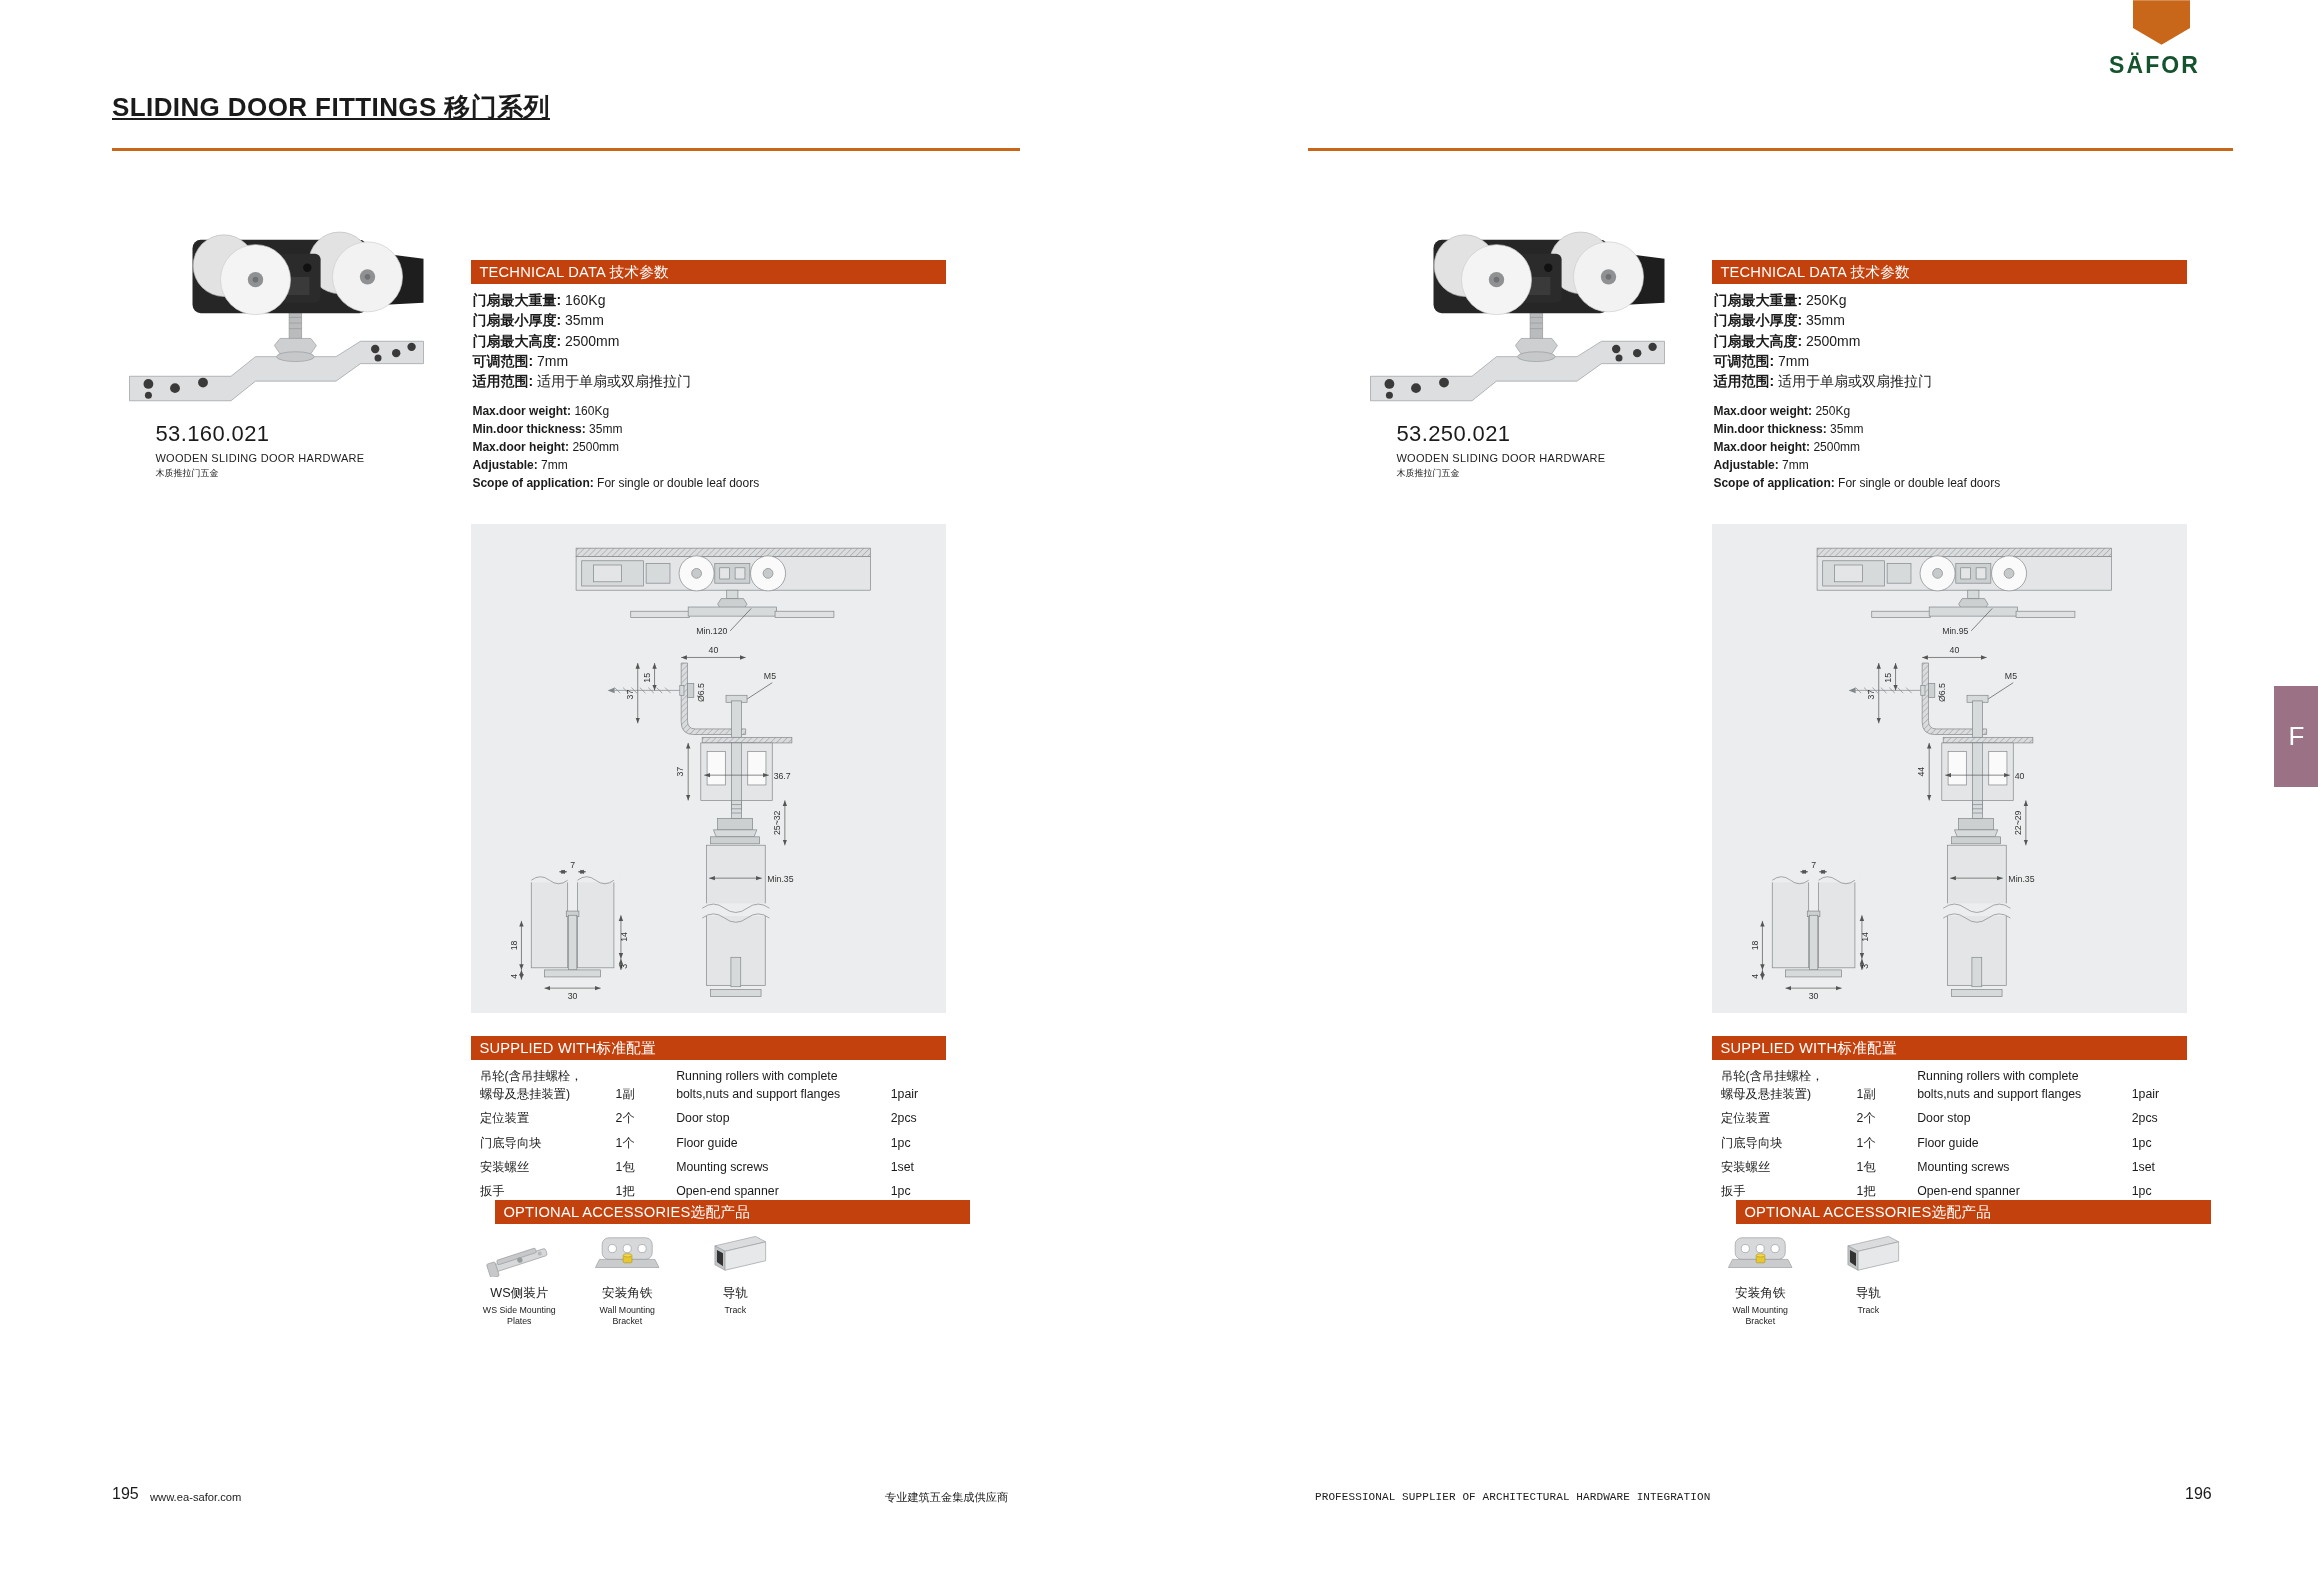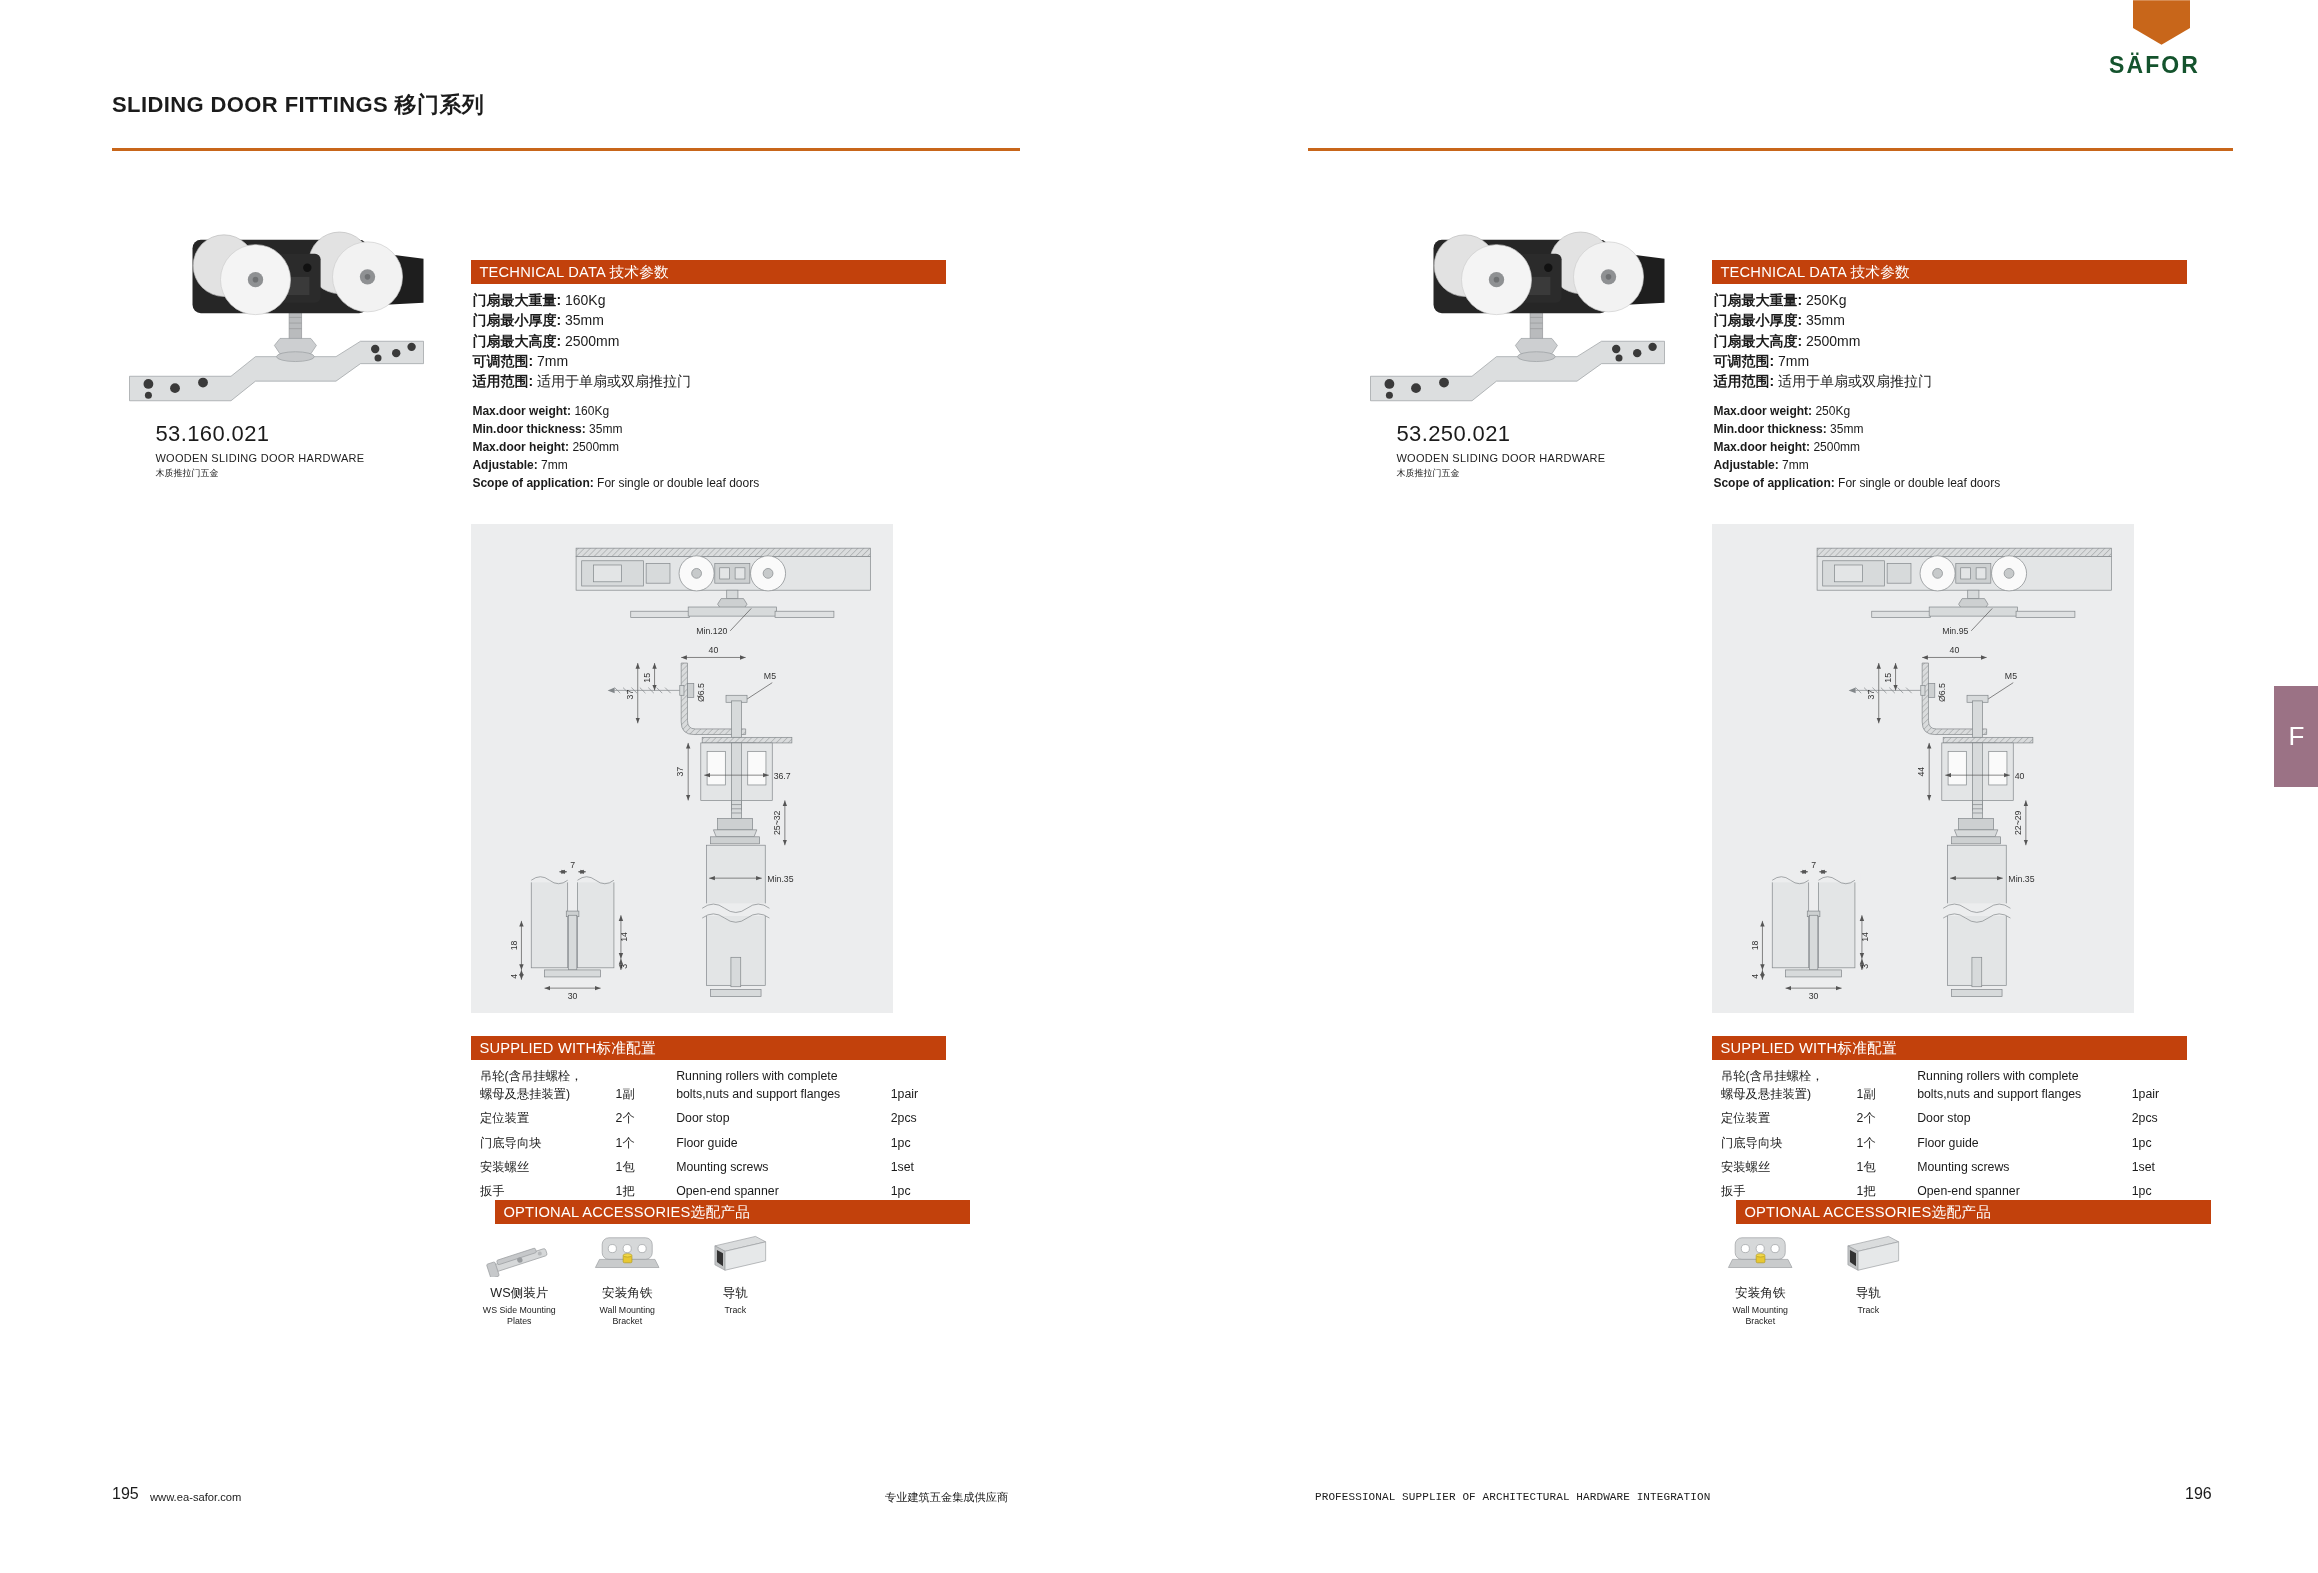--- a/index.html
+++ b/index.html
@@ -2,21 +2,21 @@
 <html style="font-size:11.2px"><head>
 <meta charset="utf-8">
 <style>
   html,body { margin:0; padding:0; background:#fff; }
   #page {
     position:relative; width:2319px; height:1573px; background:#ffffff;
     font-family:"Liberation Sans","DejaVu Sans",sans-serif; color:#1b1b1b; overflow:hidden;
   }
 
   
-  .page-title { position:absolute; left:112px; top:90px; font-size:22px; font-weight:600; letter-spacing:0.4px; margin:0; }
+  .page-title { position:absolute; left:112px; top:90px; font-size:26px; font-weight:600; letter-spacing:0.4px; margin:0;text-decoration:underline; }
   .rule { position:absolute; top:148px; height:2.8px; background:#C8661A; }
   .rule-left { left:112px; width:908px; }
   .rule-right { left:1308px; width:925px; }
   .logo-banner { position:absolute; left:2133px; top:0; }
   .logo-text { position:absolute; left:2109px; top:52px; font-size:23px; font-weight:bold; color:#14532d; letter-spacing:2.1px; }
 
   .side-tab { position:absolute; left:2274px; top:686px; width:45px; height:101px; background:#9B7285; color:#fff;
     display:flex; align-items:center; justify-content:center; font-size:26px; font-weight:400; }
 
   
@@ -29,21 +29,21 @@
 
   .info { position:absolute; left:345px; top:0; width:475px; height:1573px; }
   .hdr { position:absolute; left:0; width:475px; height:24px; background:#c2410c; color:#fff; font-size:14.7px;
     line-height:24px; padding-left:8.4px; box-sizing:border-box; letter-spacing:0.2px; font-weight:500; }
   .hdr-tech { top:260px; } .hdr-sup { top:1036px; } .hdr-opt { top:1200px;margin-left:24px; }
 
   .specs-cn { position:absolute; left:1.4px; top:290px; font-size:14px; line-height:20.3px; }
   .specs-en { position:absolute; left:1.4px; top:402px; font-size:12px; line-height:18px; }
   .lbl { font-weight:bold; }
 
-  .diagram { position:absolute; left:0; top:524px; width:422px; height:489px; background:#ECEDEE; }
+  .diagram { position:absolute; left:0; top:524px; width:475px; height:489px; background:#ECEDEE; }
   .diagram svg { display:block; }
   svg text { font-family:"Liberation Sans","DejaVu Sans",sans-serif; }
   .dim { font-size:12.5px; fill:#333; }
   .dimline { stroke:#555; stroke-width:1; marker-start:url(#arr); marker-end:url(#arr); }
   .part { stroke:#82878a; stroke-width:1; }
 
   .supplied { position:absolute; left:9px; top:1067px; display:grid;
     grid-template-columns:130px 55px 209px 56px; column-gap:5.6px; align-items:end;
     font-size:12.3px; line-height:18px; }
   .supplied > span { margin-bottom:6.3px; }

